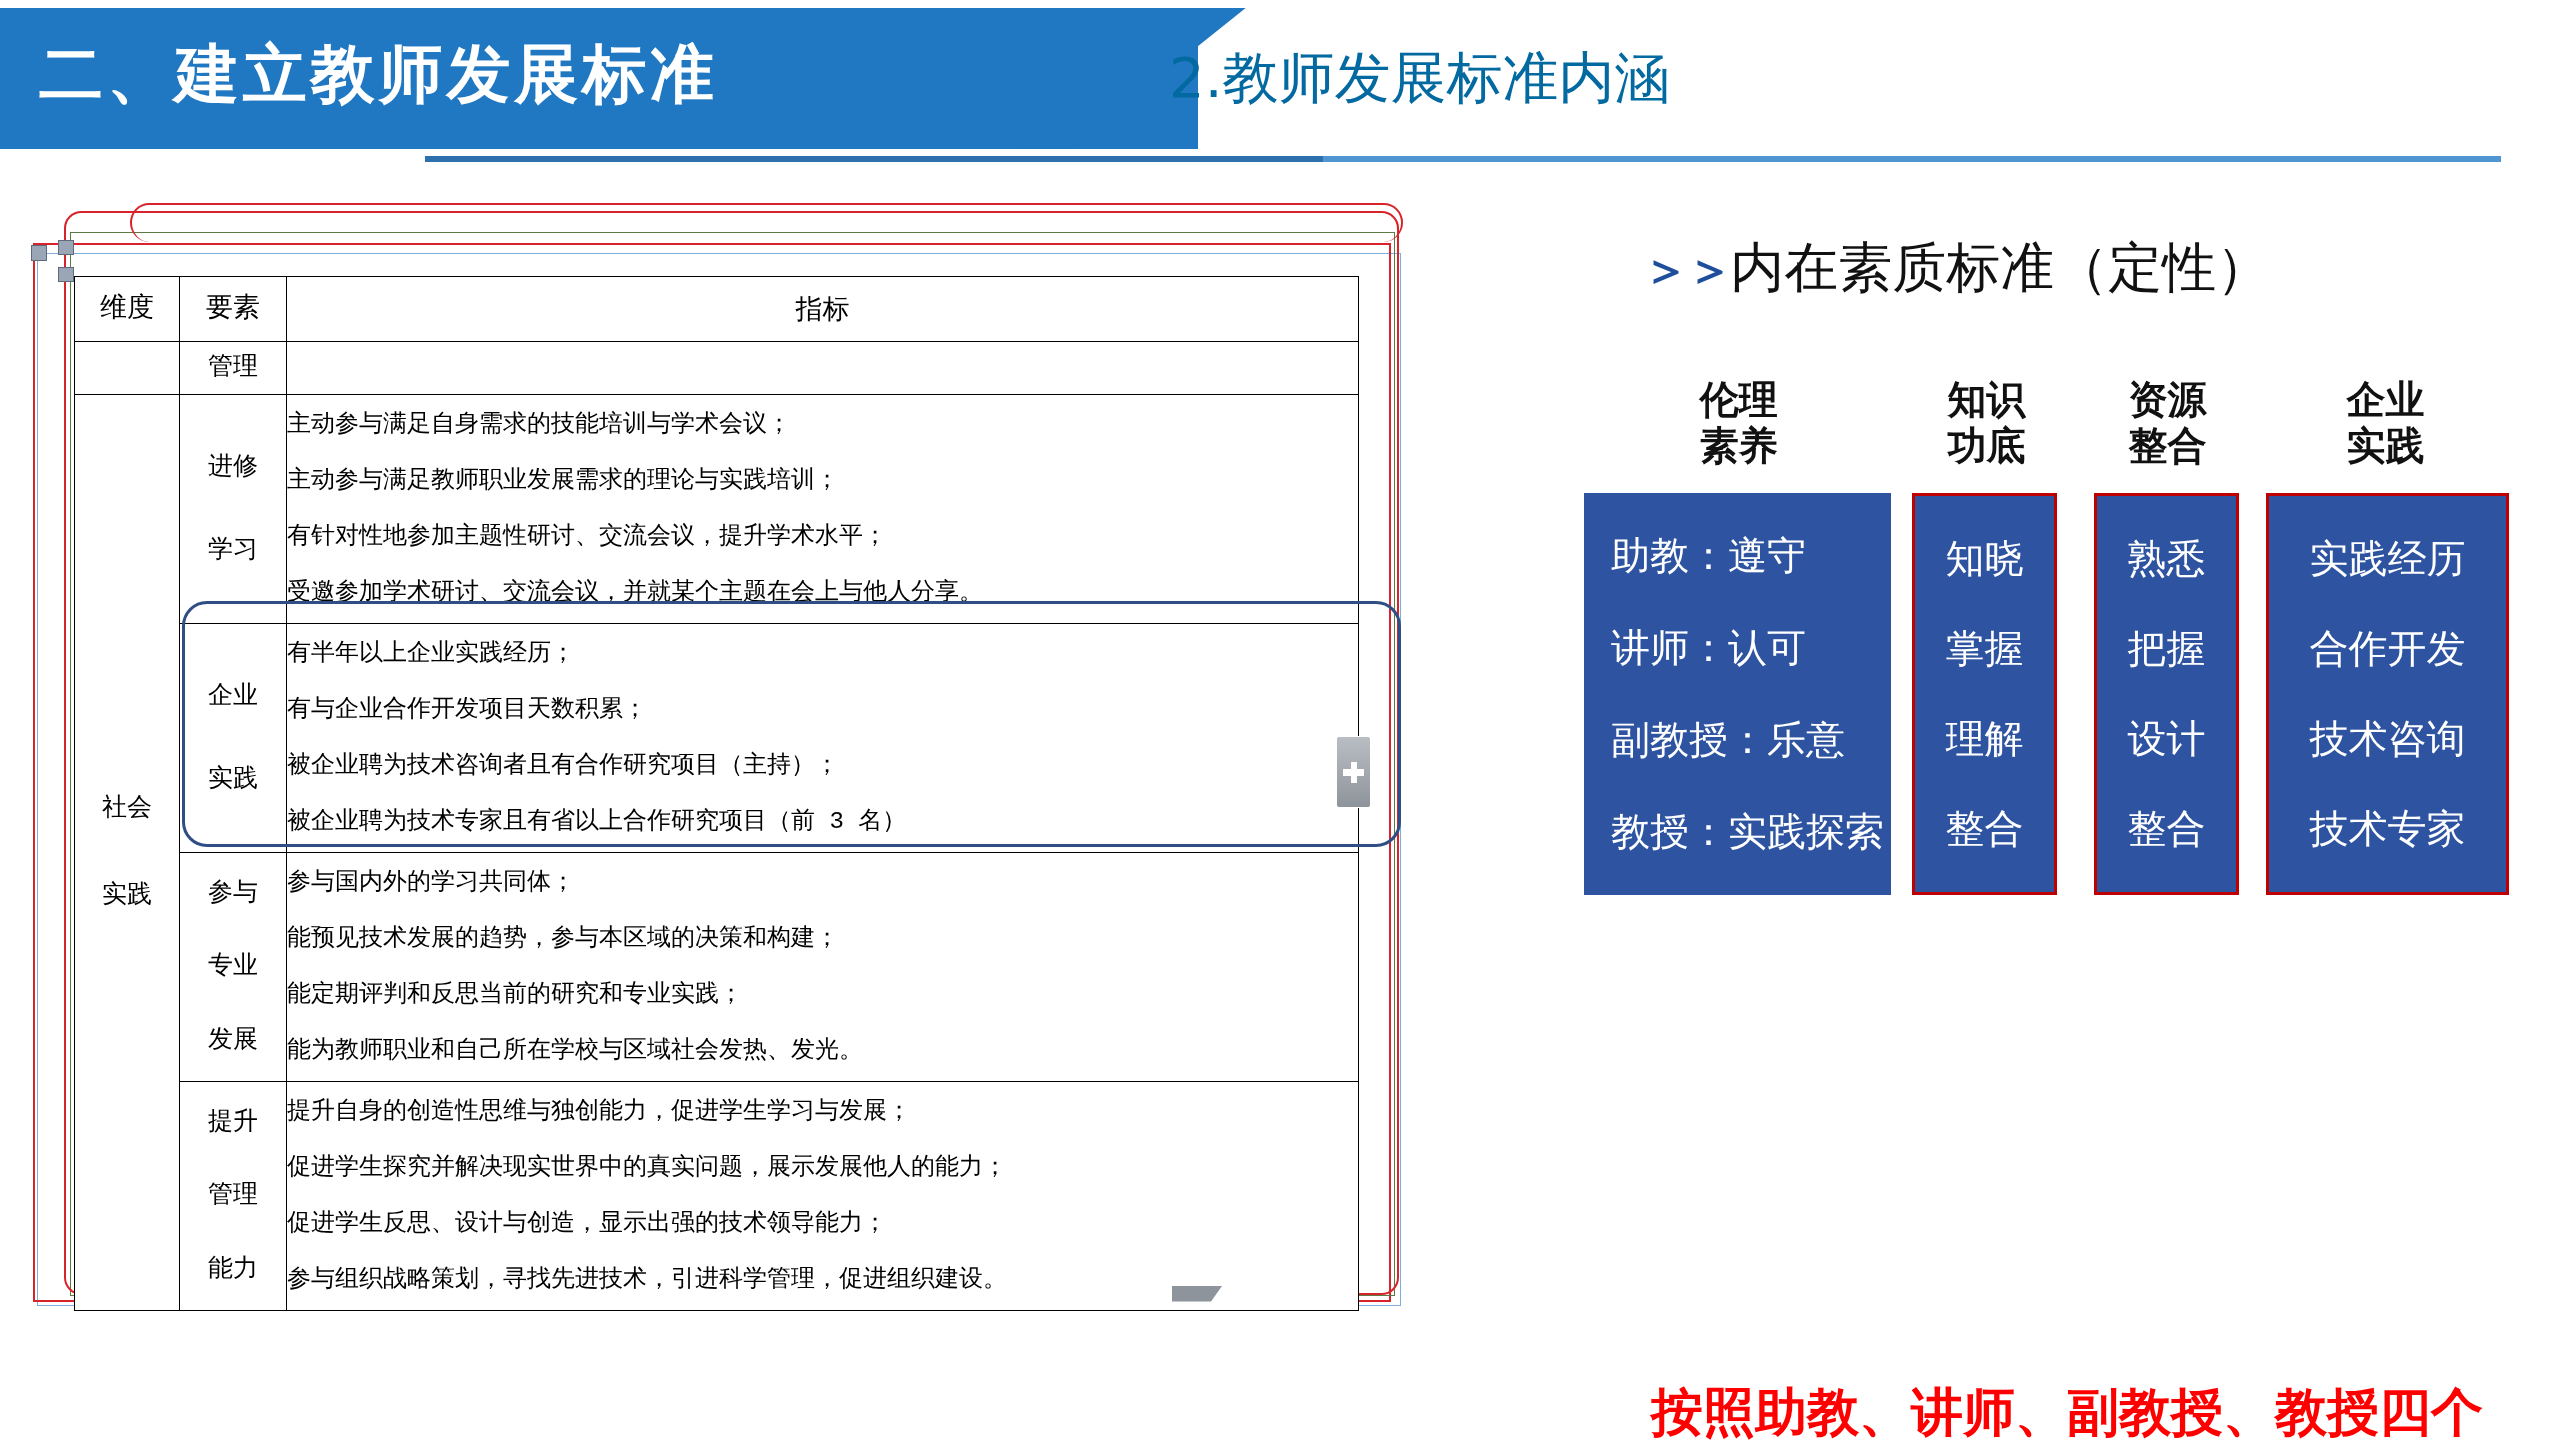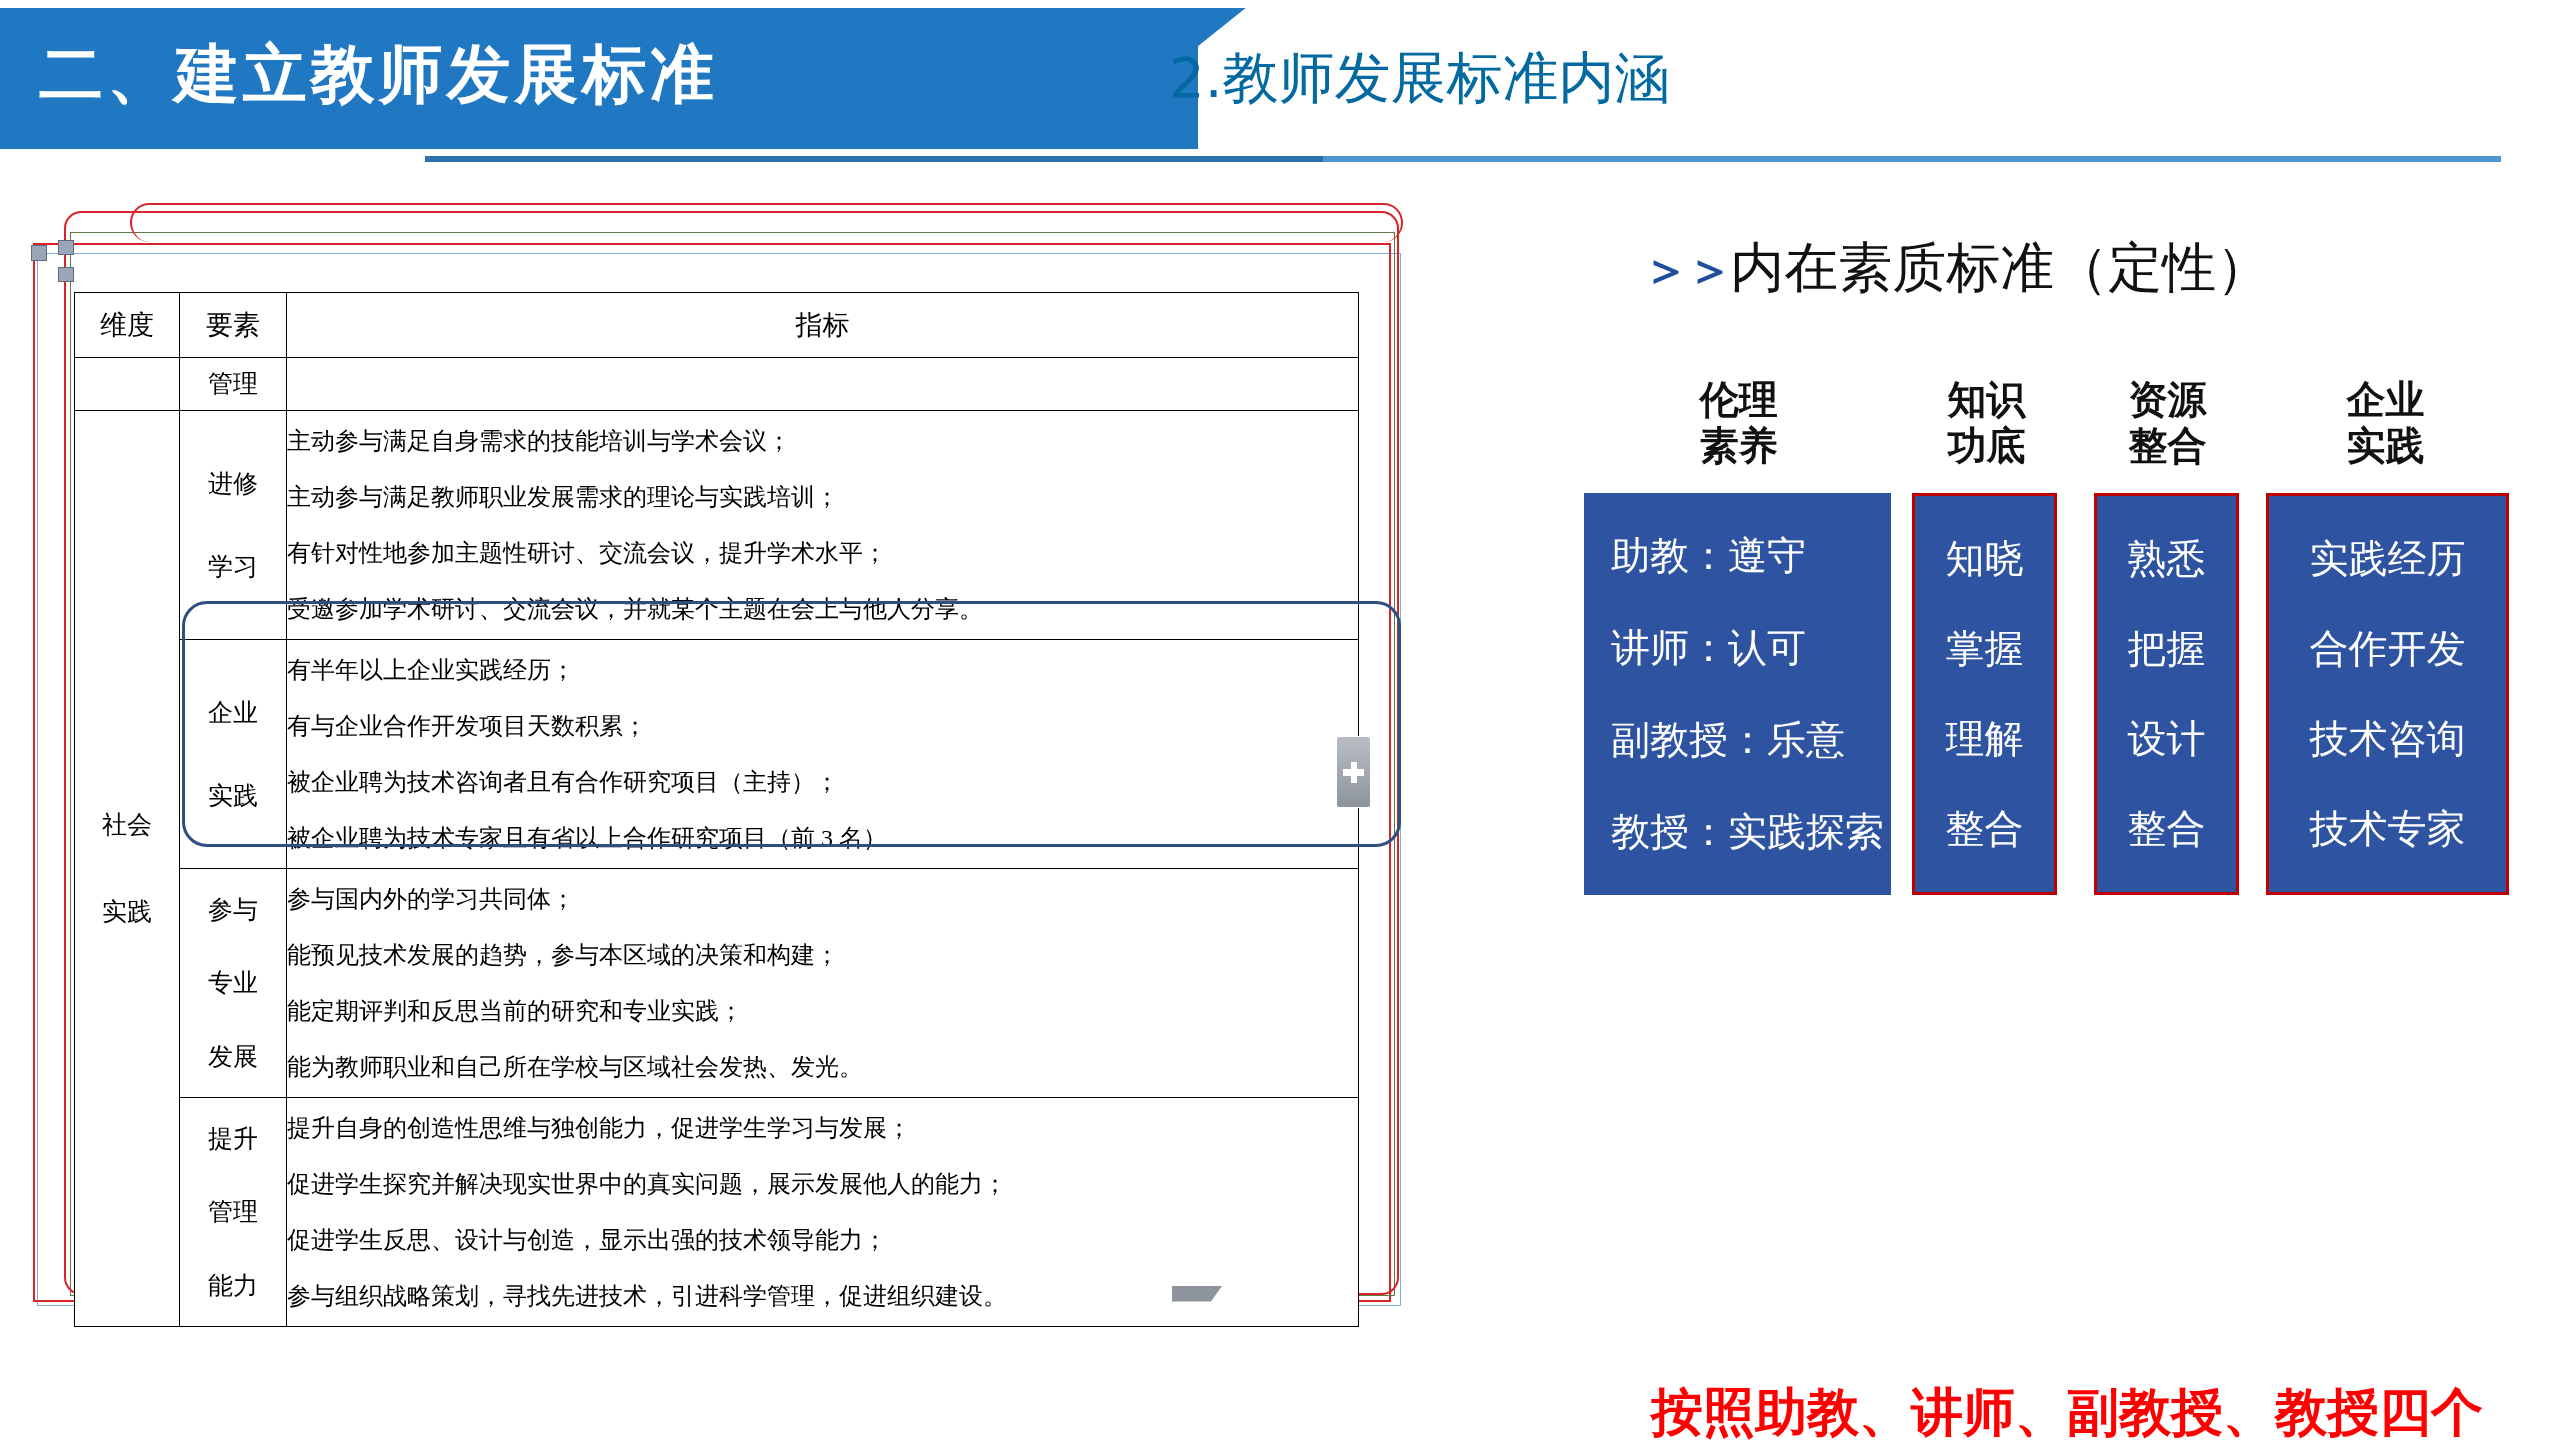--- a/index.html
+++ b/index.html
@@ -85,25 +85,25 @@
   }
   .move-handle .plus:before{left:8.7px;top:1px;width:6.8px;height:21px;}
   .move-handle .plus:after{left:1px;top:8.7px;width:21px;height:6.8px;}
   .bottom-tab{
     position:absolute;left:1135px;top:1033px;width:50px;height:15.5px;
     background:#8E949B;clip-path:polygon(0 0,100% 0,78% 100%,0 100%);
   }
 
   
   table.grid{
-    position:absolute;left:37px;top:39px;
+    position:absolute;left:37px;top:23px;
     width:1285px;
     border-collapse:collapse;
     background:#ffffff;
-    font-family:Liberation Serif, serif;
+    font-family:Liberation Mono, monospace;
   }
   table.grid td, table.grid th{
     border:1.9px solid #000000;
     padding:0;
     font-weight:normal;
     color:#000;
     background:#ffffff;
   }
   .c-dim{width:104px;text-align:center;font-size:25px;line-height:62px;}
   .c-ele{width:106px;text-align:center;font-size:25px;line-height:58px;}

